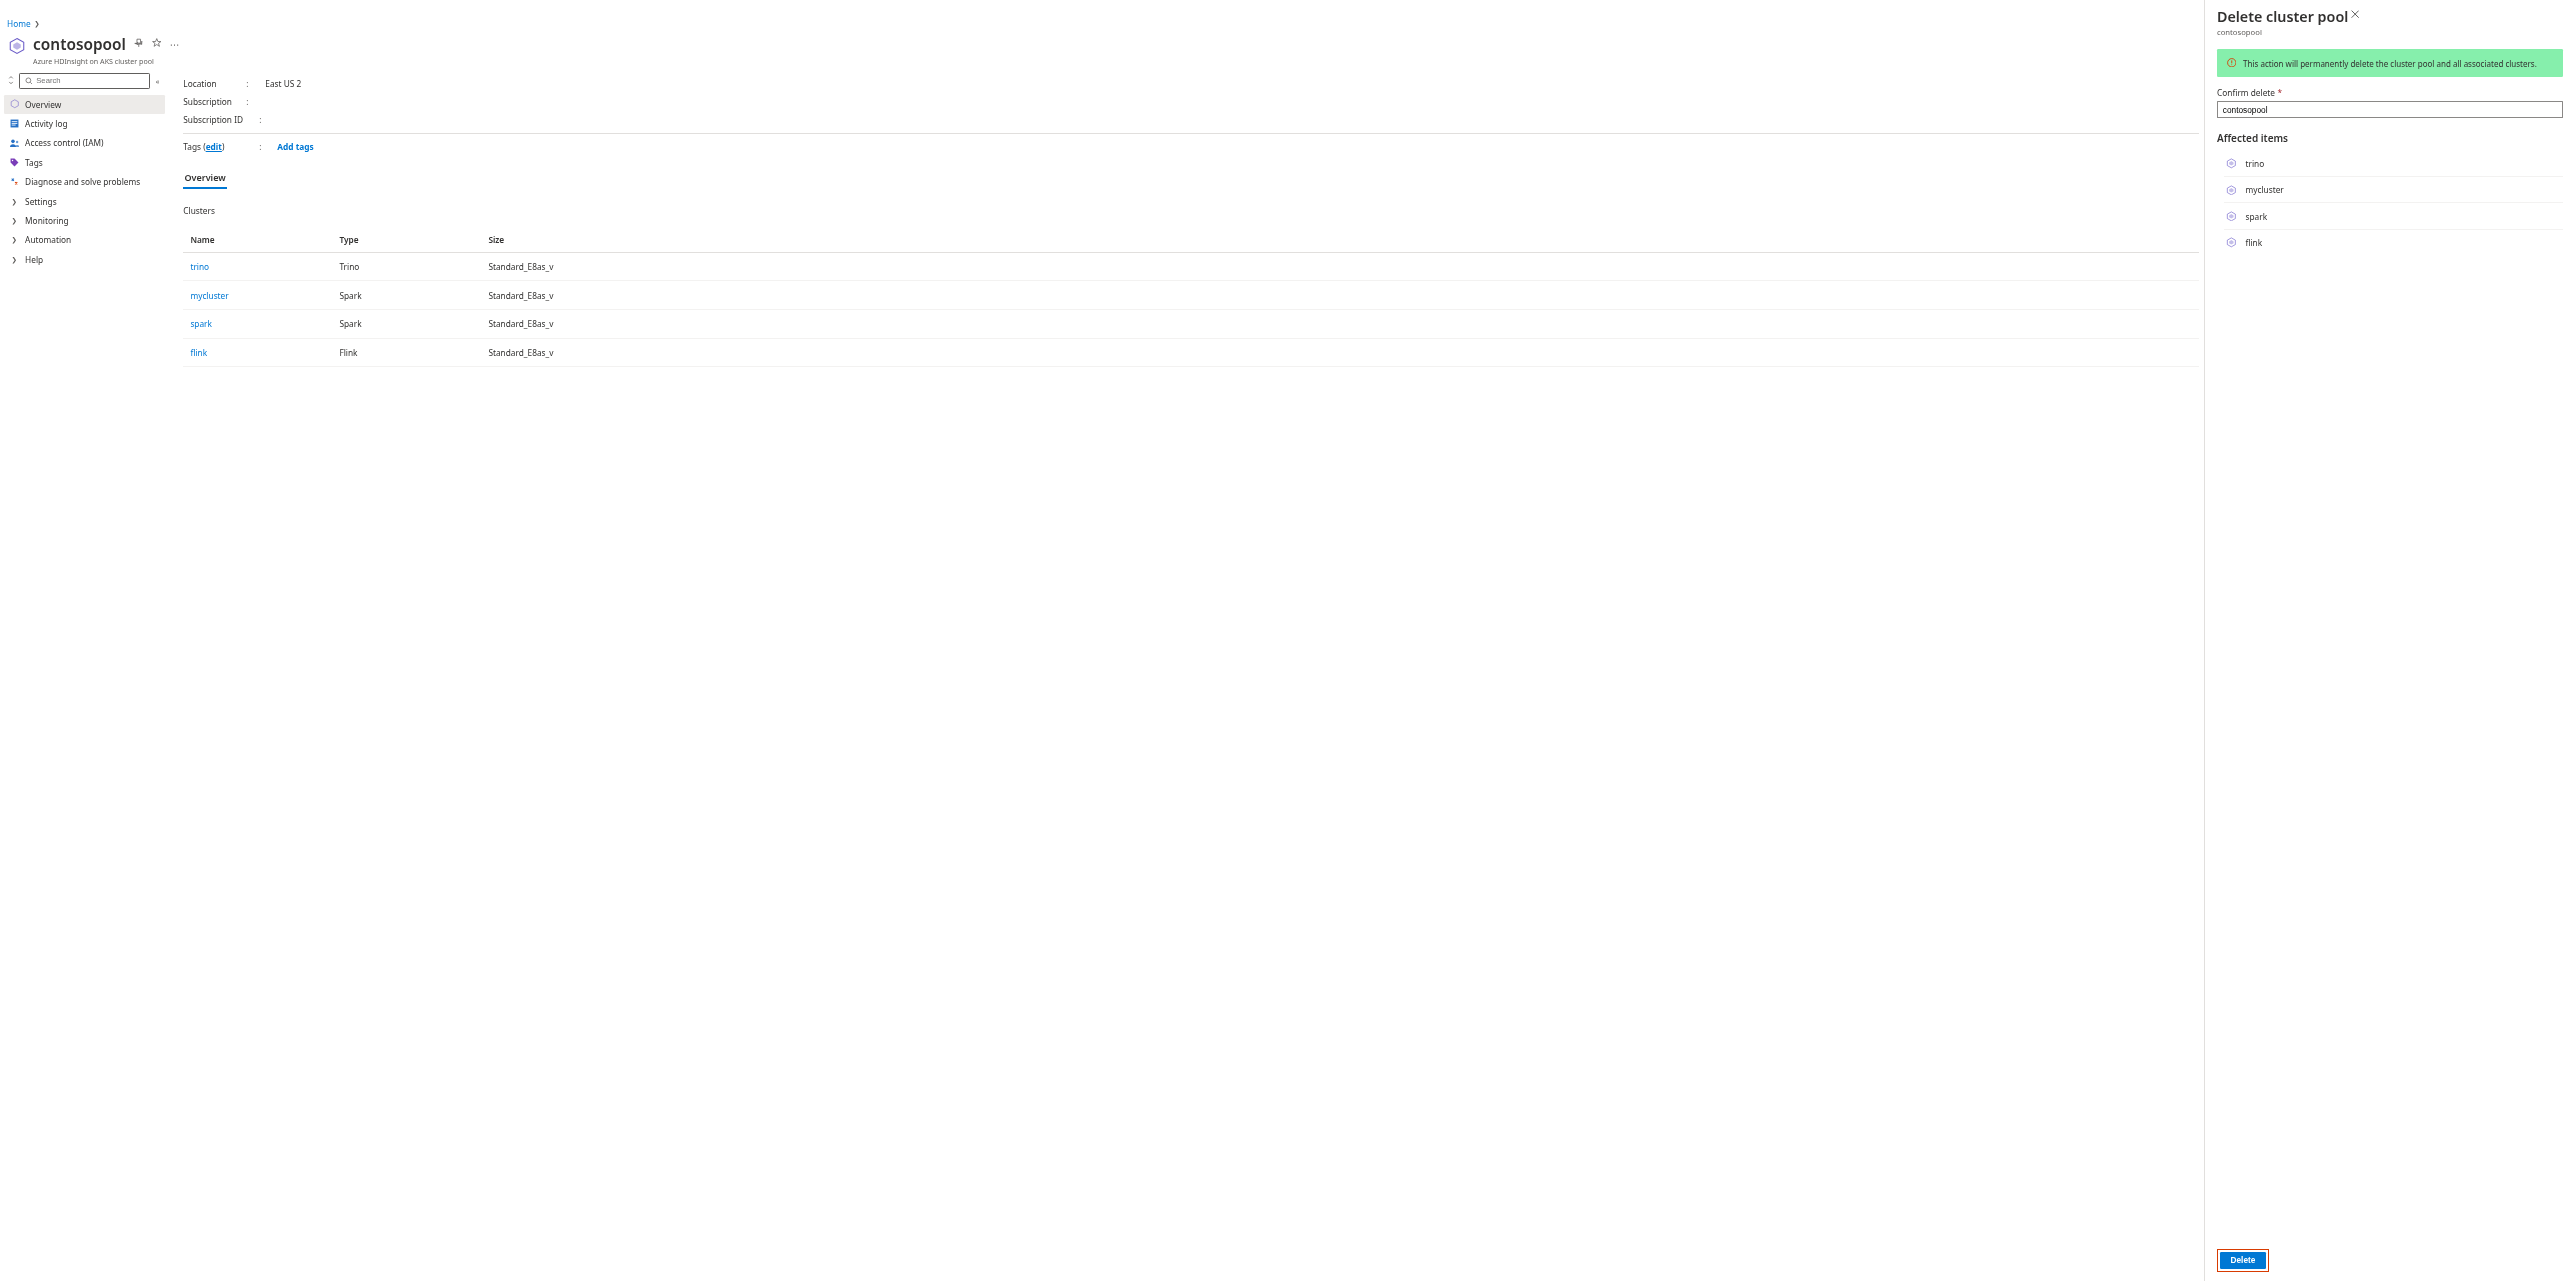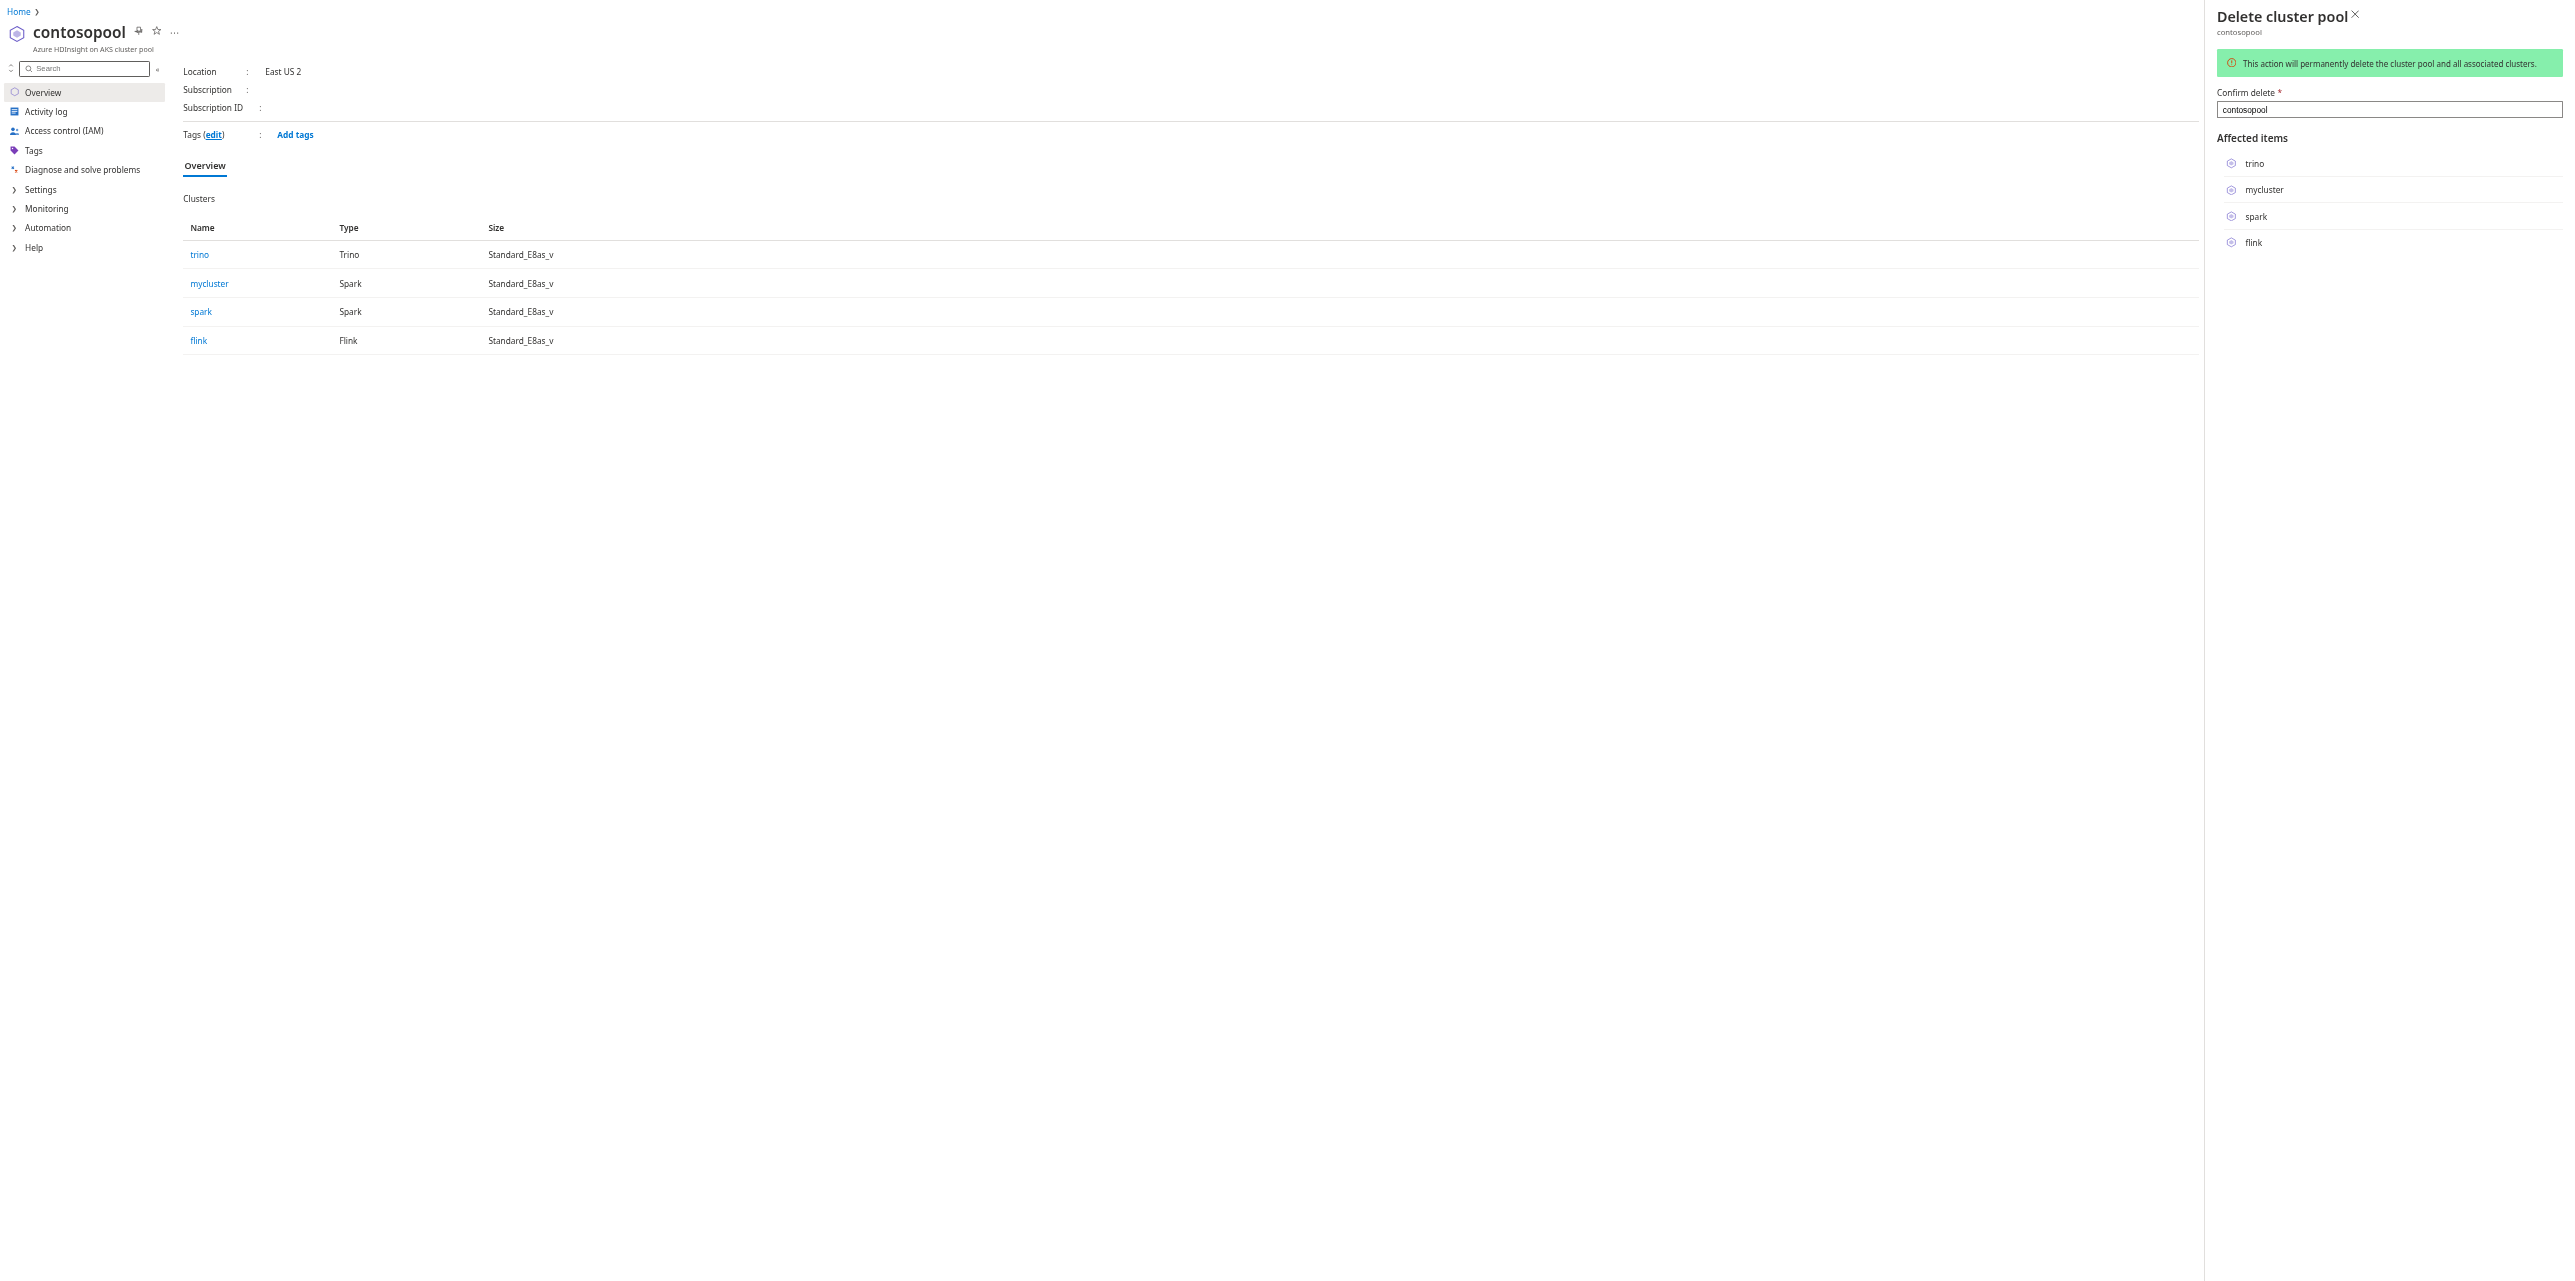--- a/index.html
+++ b/index.html
@@ -4,21 +4,21 @@
 <style>
 * { box-sizing: border-box; margin: 0; padding: 0; }
 body {
   font-family: "Segoe UI", -apple-system, BlinkMacSystemFont, system-ui, sans-serif;
   font-size: 8.3px;
   color: #323130;
   background: #fff;
   overflow: hidden;
 }
 .app { display: flex; height: 100vh; position: relative; }
-.main-area { flex: 1; display: flex; flex-direction: column; min-width: 0; }
+.main-area { flex: 1; display: flex; flex-direction: column; min-width: 0; margin-top: 12px; }
 
 
 .breadcrumb { padding: 6px 7.1px 2.4px; display: flex; align-items: center; gap: 3.6px; font-size: 8.3px; }
 .breadcrumb a { color: #0078d4; text-decoration: none; cursor: pointer; }
 .crumb-sep { color: #605e5c; font-size: 6.5px; }
 
 
 .res-header { padding: 2.4px 7.1px 4.8px; display: flex; align-items: flex-start; gap: 6px; }
 .res-icon-lg { width: 20px; height: 20px; display: flex; align-items: center; justify-content: center; margin-top: 2.4px;}
 .res-title-wrap { display: flex; align-items: center; gap: 8.3px; }
@@ -342,15 +342,20 @@
         </div>
         <div class="affected-item">
           <span class="cluster-icon"><svg width="10.7" height="10.7" viewBox="0 0 24 24">
                 <polygon class="hex" points="12,2 21,7 21,17 12,22 3,17 3,7"></polygon>
                 <polygon class="hex-inner" points="12,7 17,10 17,14 12,17 7,14 7,10" opacity="0.4"></polygon>
               </svg></span>
           <span>flink</span>
         </div>
       </div>
     </div>
+    <div class="panel-footer">
+      <span class="delete-wrap">
+        <button class="btn-primary">Delete</button>
+      </span>
+    </div>
   </div>
 </div>
 
 
 </body></html>

